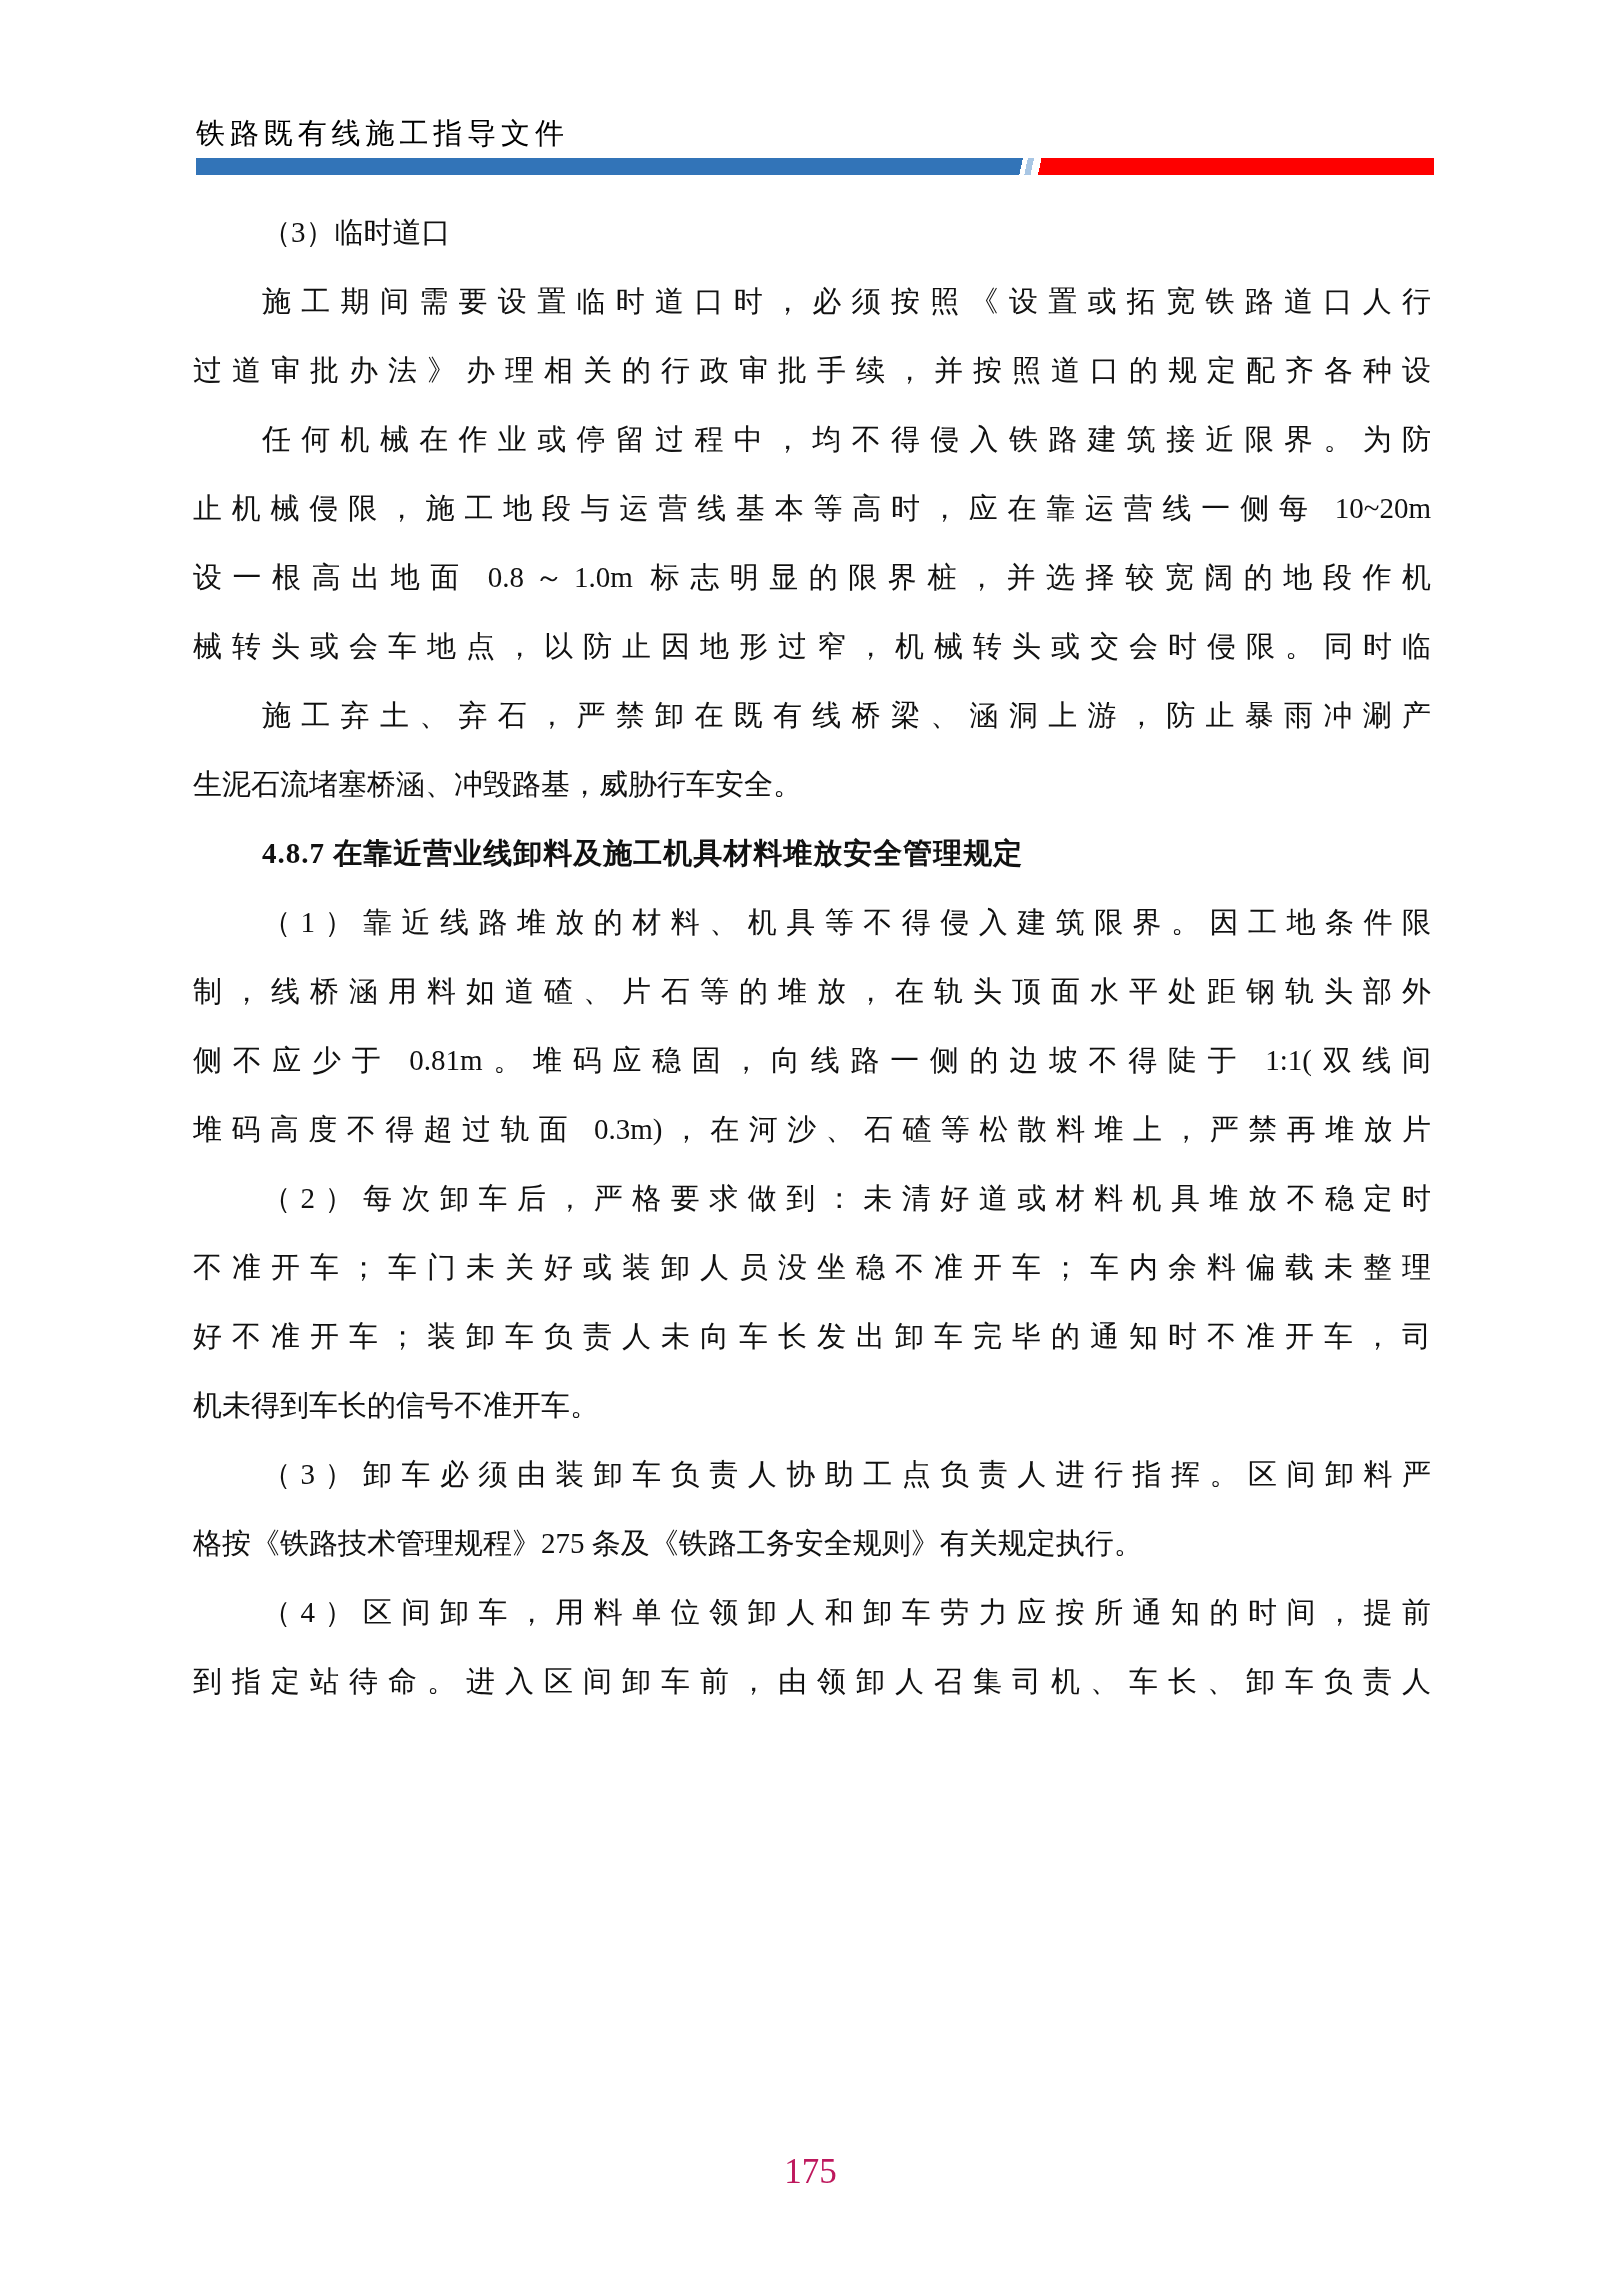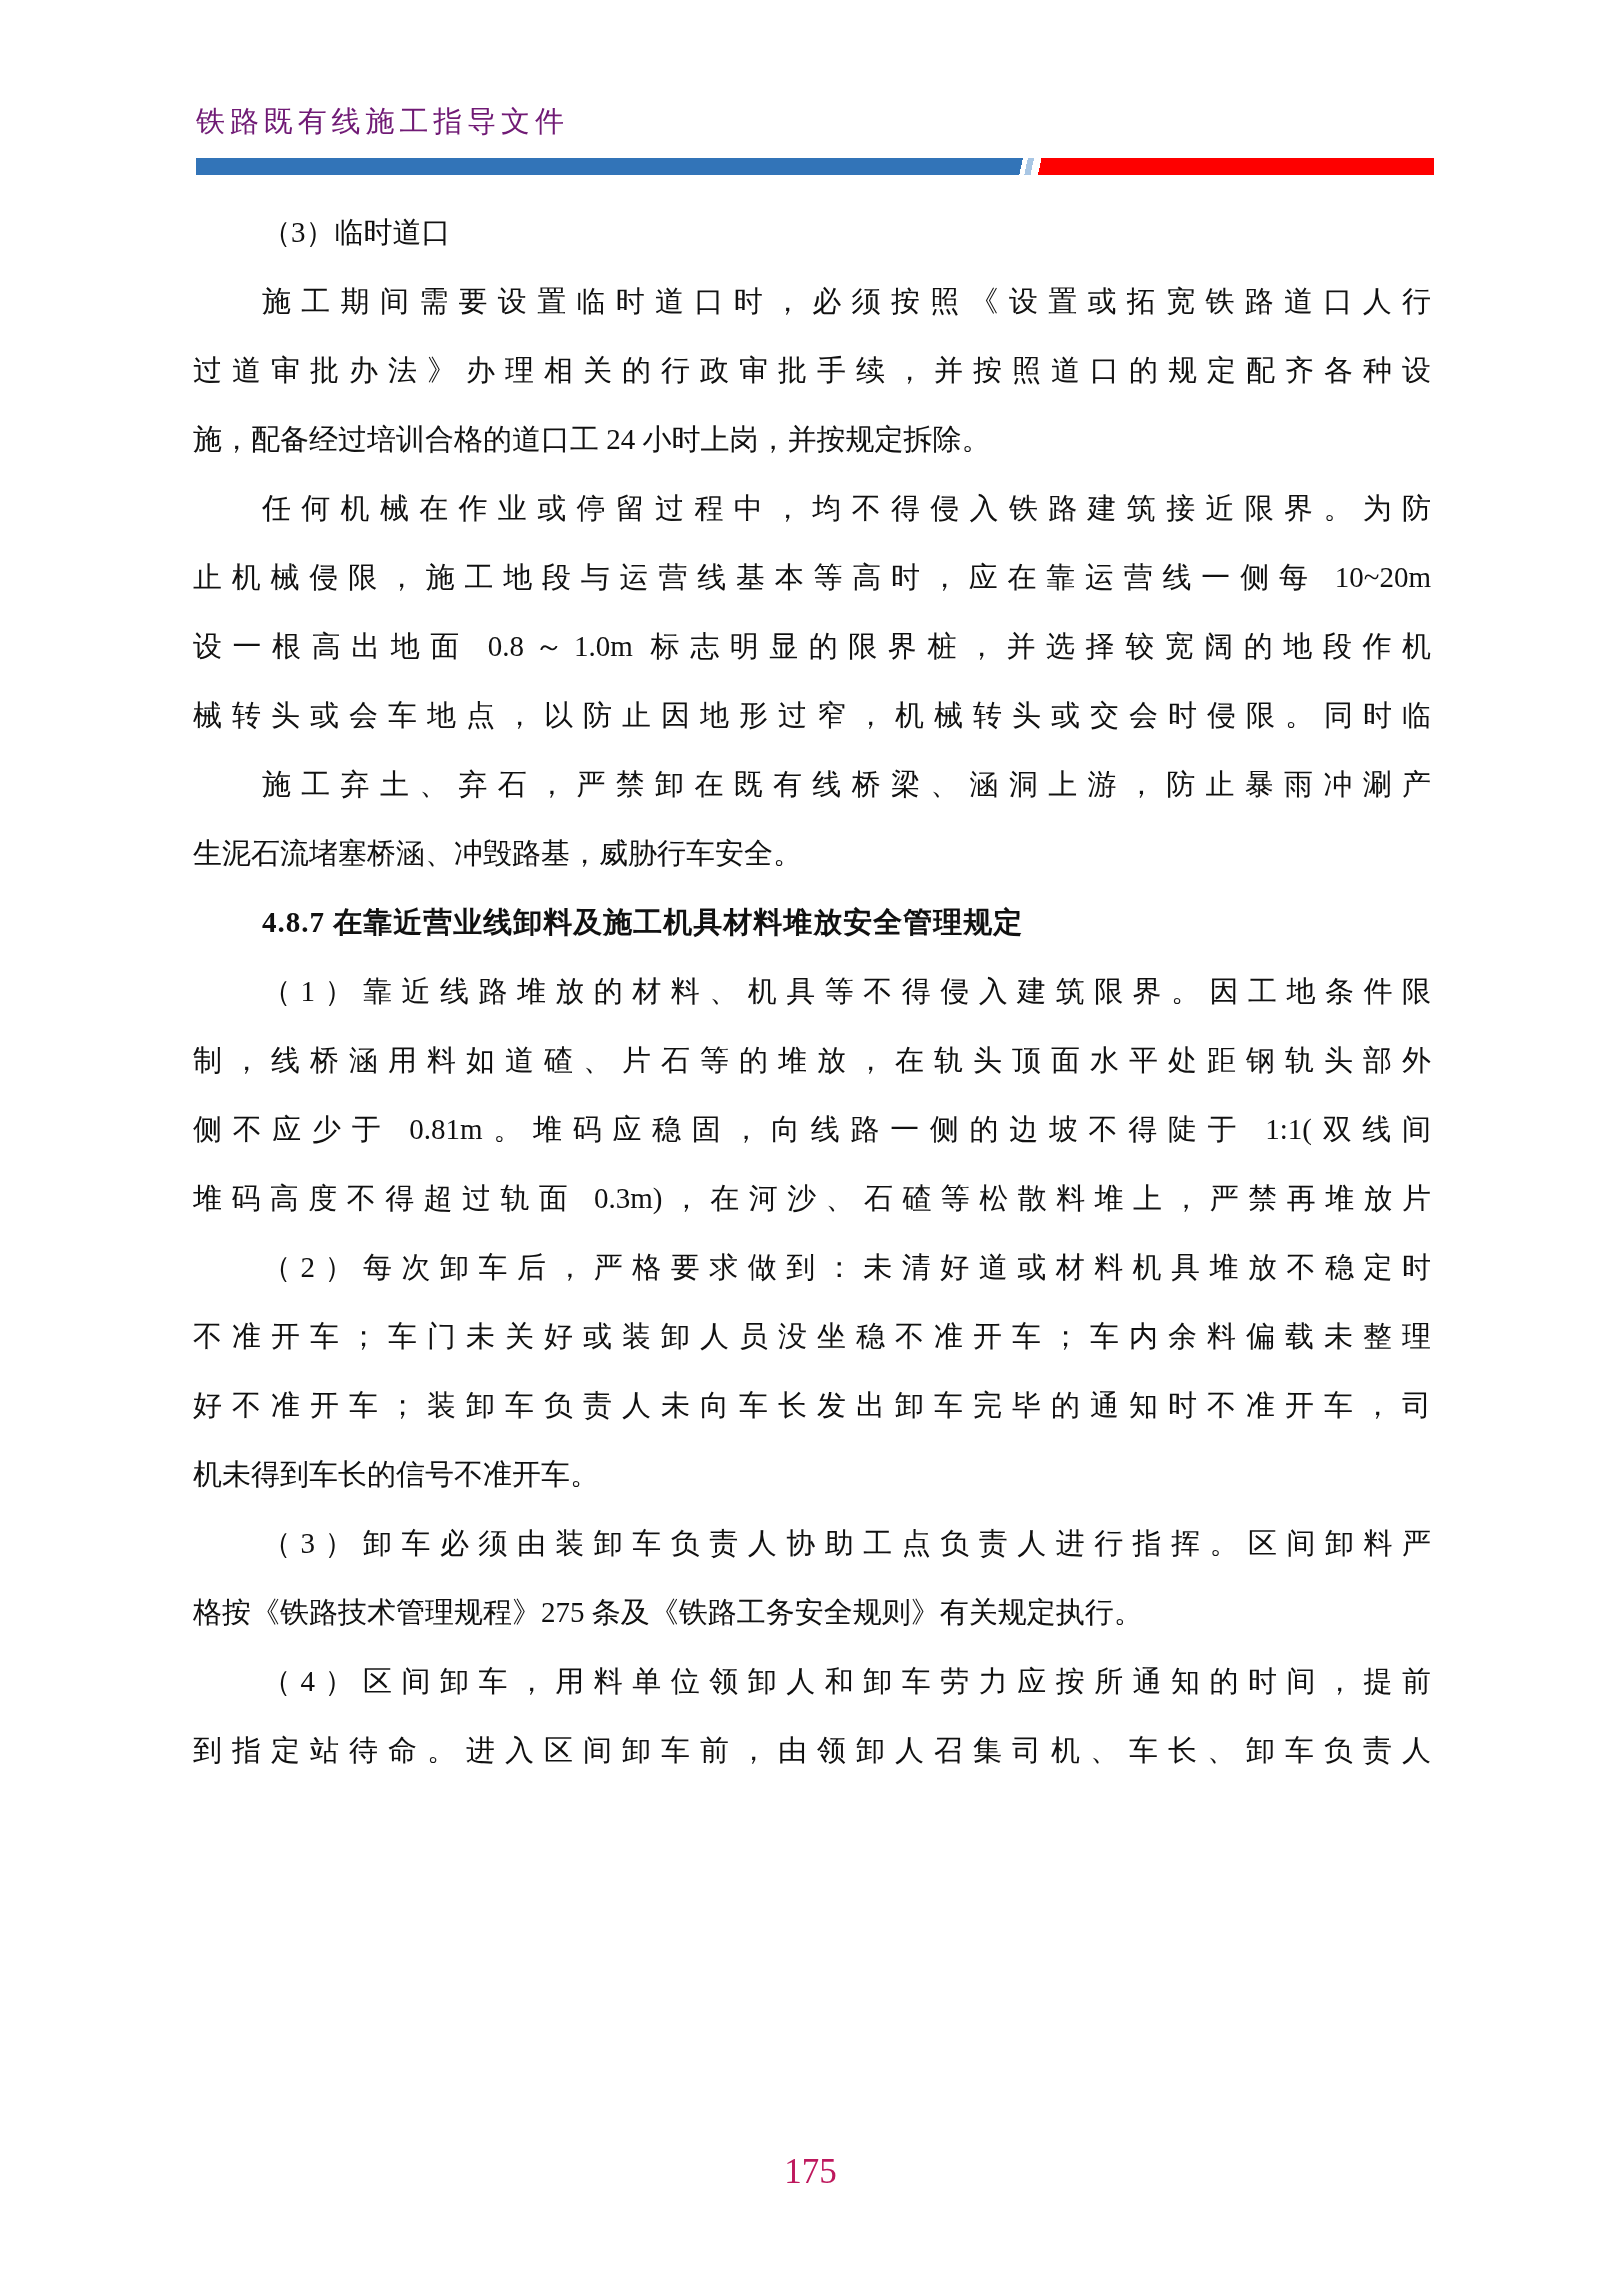--- a/index.html
+++ b/index.html
@@ -13,25 +13,25 @@
     height: 2294px;
     background: #ffffff;
     overflow: hidden;
     font-family: "Liberation Serif", "DejaVu Serif", serif;
     color: #111111;
   }
   
   #running-header {
     position: absolute;
     left: 196px;
-    top: 102px;
+    top: 114px;
     width: 1238px;
     font-size: 29px;
     letter-spacing: 4.9px;
-    color: #701a75;
+    color: #000000;
     white-space: nowrap;
   }
   #header-rule {
     position: absolute;
     left: 196px;
     top: 158px;
     width: 1238px;
     height: 16.7px;
     
     background: linear-gradient(102deg,
@@ -91,21 +91,20 @@
 </head>
 <body>
 
 <div id="page">
   <div id="running-header">铁路既有线施工指导文件</div>
   <div id="header-rule" style="--bar-blue: #3274B8; --bar-red: #FE0000;"></div>
   <div id="doc-body">
       <div class="line first-short">（3）临时道口</div>
       <div class="line first-full">施工期间需要设置临时道口时，必须按照《设置或拓宽铁路道口人行</div>
       <div class="line fill">过道审批办法》办理相关的行政审批手续，并按照道口的规定配齐各种设</div>
-      <div class="line end">施，配备经过培训合格的道口工 24 小时上岗，并按规定拆除。</div>
       <div class="line first-full">任何机械在作业或停留过程中，均不得侵入铁路建筑接近限界。为防</div>
       <div class="line fill">止机械侵限，施工地段与运营线基本等高时，应在靠运营线一侧每 10~20m</div>
       <div class="line fill">设一根高出地面 0.8～1.0m 标志明显的限界桩，并选择较宽阔的地段作机</div>
       <div class="line fill">械转头或会车地点，以防止因地形过窄，机械转头或交会时侵限。同时临</div>
       <div class="line first-full">施工弃土、弃石，严禁卸在既有线桥梁、涵洞上游，防止暴雨冲涮产</div>
       <div class="line end">生泥石流堵塞桥涵、冲毁路基，威胁行车安全。</div>
       <div class="line heading">4.8.7 在靠近营业线卸料及施工机具材料堆放安全管理规定</div>
       <div class="line first-full">（1）靠近线路堆放的材料、机具等不得侵入建筑限界。因工地条件限</div>
       <div class="line fill">制，线桥涵用料如道碴、片石等的堆放，在轨头顶面水平处距钢轨头部外</div>
       <div class="line fill">侧不应少于 0.81m。堆码应稳固，向线路一侧的边坡不得陡于 1:1(双线间</div>

